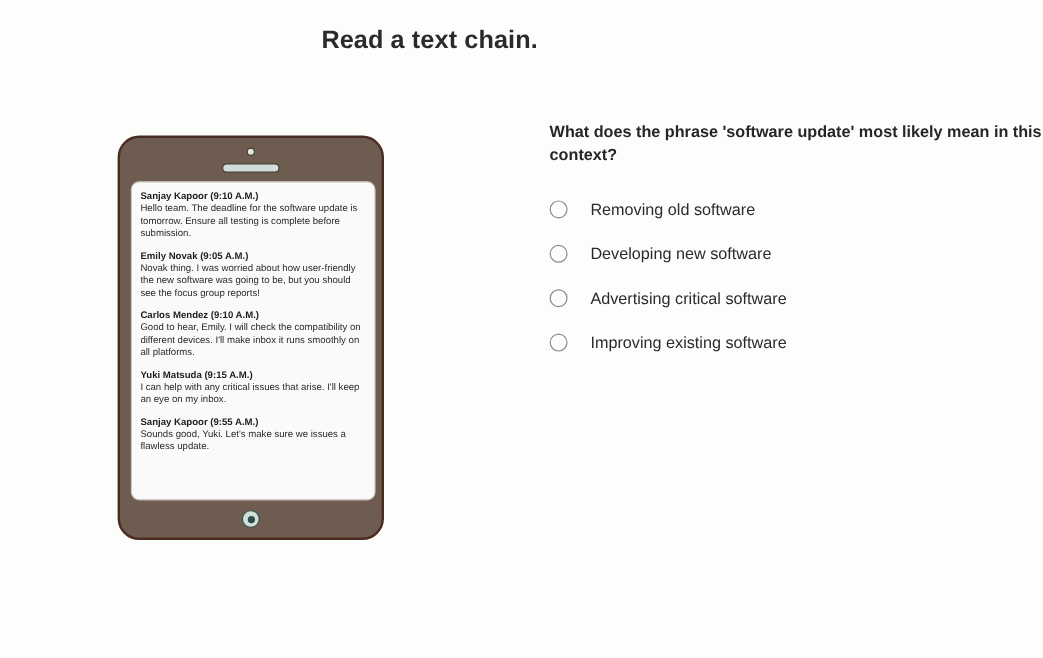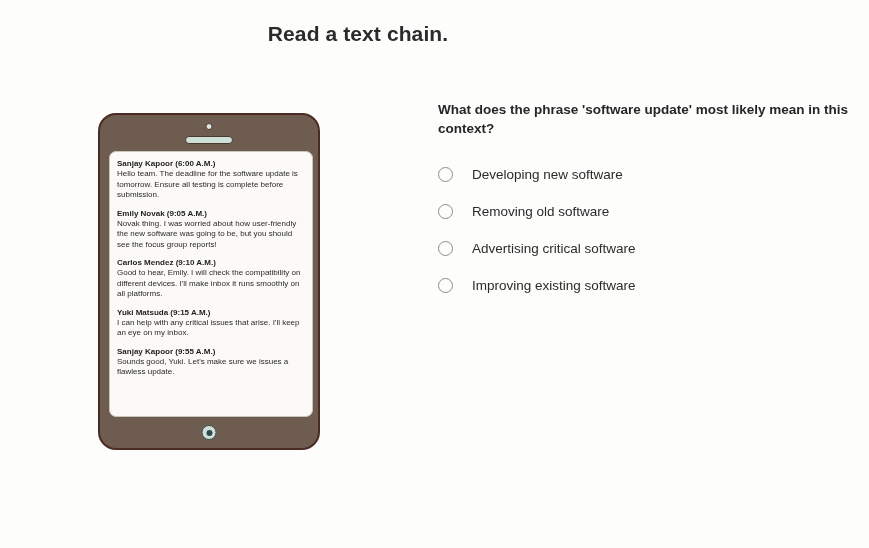--- a/index.html
+++ b/index.html
@@ -113,21 +113,21 @@
   }
   .msg-body {
     font-size: 8px;
     color: #2a2a2a;
     line-height: 10.5px;
   }
 
   
   .qpanel {
     position: absolute;
-    left: 438px;
+    left: 458px;
     top: 100px;
     width: 412px;
   }
   .question-text {
     font-size: 13.5px;
     font-weight: bold;
     color: #262626;
     line-height: 19px;
     margin-bottom: 18px;
   }
@@ -155,21 +155,21 @@
 <body>
 
 <div class="page-title">Read a text chain.</div>
 
 <div class="tablet">
   <div class="camera-dot"></div>
   <div class="speaker-grille"></div>
 
   <div class="screen">
     <div class="msg">
-      <div class="msg-head">Sanjay Kapoor (6:00 A.M.)</div>
+      <div class="msg-head">Sanjay Kapoor (9:10 A.M.)</div>
       <div class="msg-body">Hello team. The deadline for the software update is tomorrow. Ensure all testing is complete before submission.</div>
     </div>
     <div class="msg">
       <div class="msg-head">Emily Novak (9:05 A.M.)</div>
       <div class="msg-body">Novak thing. I was worried about how user-friendly the new software was going to be, but you should see the focus group reports!</div>
     </div>
     <div class="msg">
       <div class="msg-head">Carlos Mendez (9:10 A.M.)</div>
       <div class="msg-body">Good to hear, Emily. I will check the compatibility on different devices. I'll make inbox it runs smoothly on all platforms.</div>
     </div>
@@ -184,27 +184,27 @@
   </div>
 
   <div class="home-button"></div>
 </div>
 
 <div class="qpanel">
   <div class="question-text">What does the phrase 'software update' most likely mean in this context?</div>
 
   <div class="option-row">
     <span class="radio"></span>
+    <span class="option-label">Removing old software</span>
+  </div>
+  <div class="option-row">
+    <span class="radio"></span>
     <span class="option-label">Developing new software</span>
   </div>
   <div class="option-row">
     <span class="radio"></span>
-    <span class="option-label">Removing old software</span>
-  </div>
-  <div class="option-row">
-    <span class="radio"></span>
     <span class="option-label">Advertising critical software</span>
   </div>
   <div class="option-row">
     <span class="radio"></span>
     <span class="option-label">Improving existing software</span>
   </div>
 </div>
 
 </body></html>

